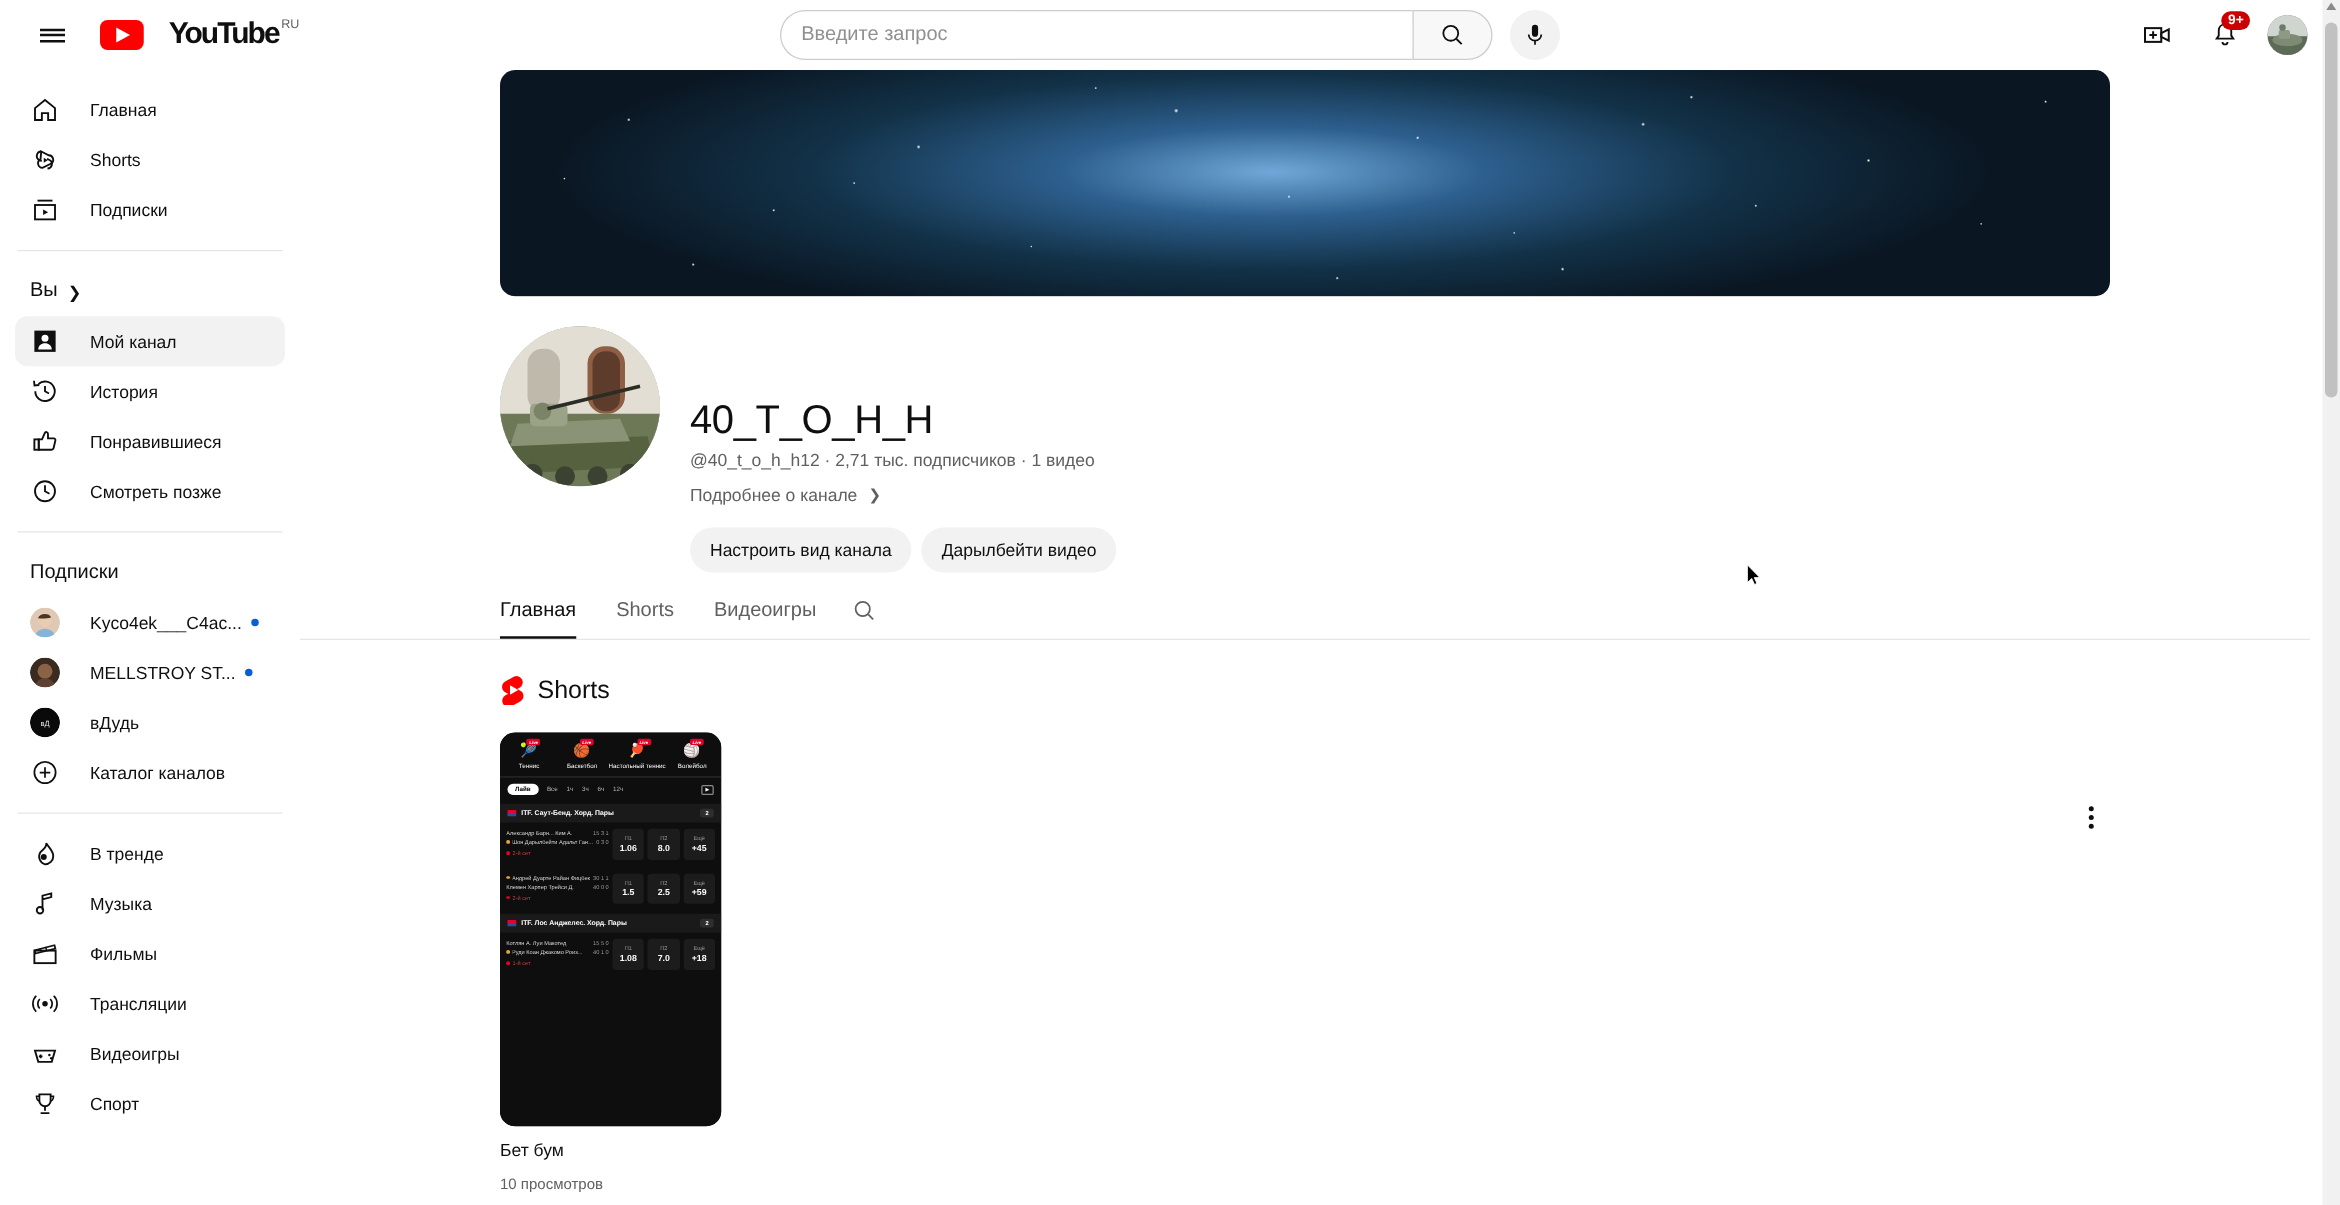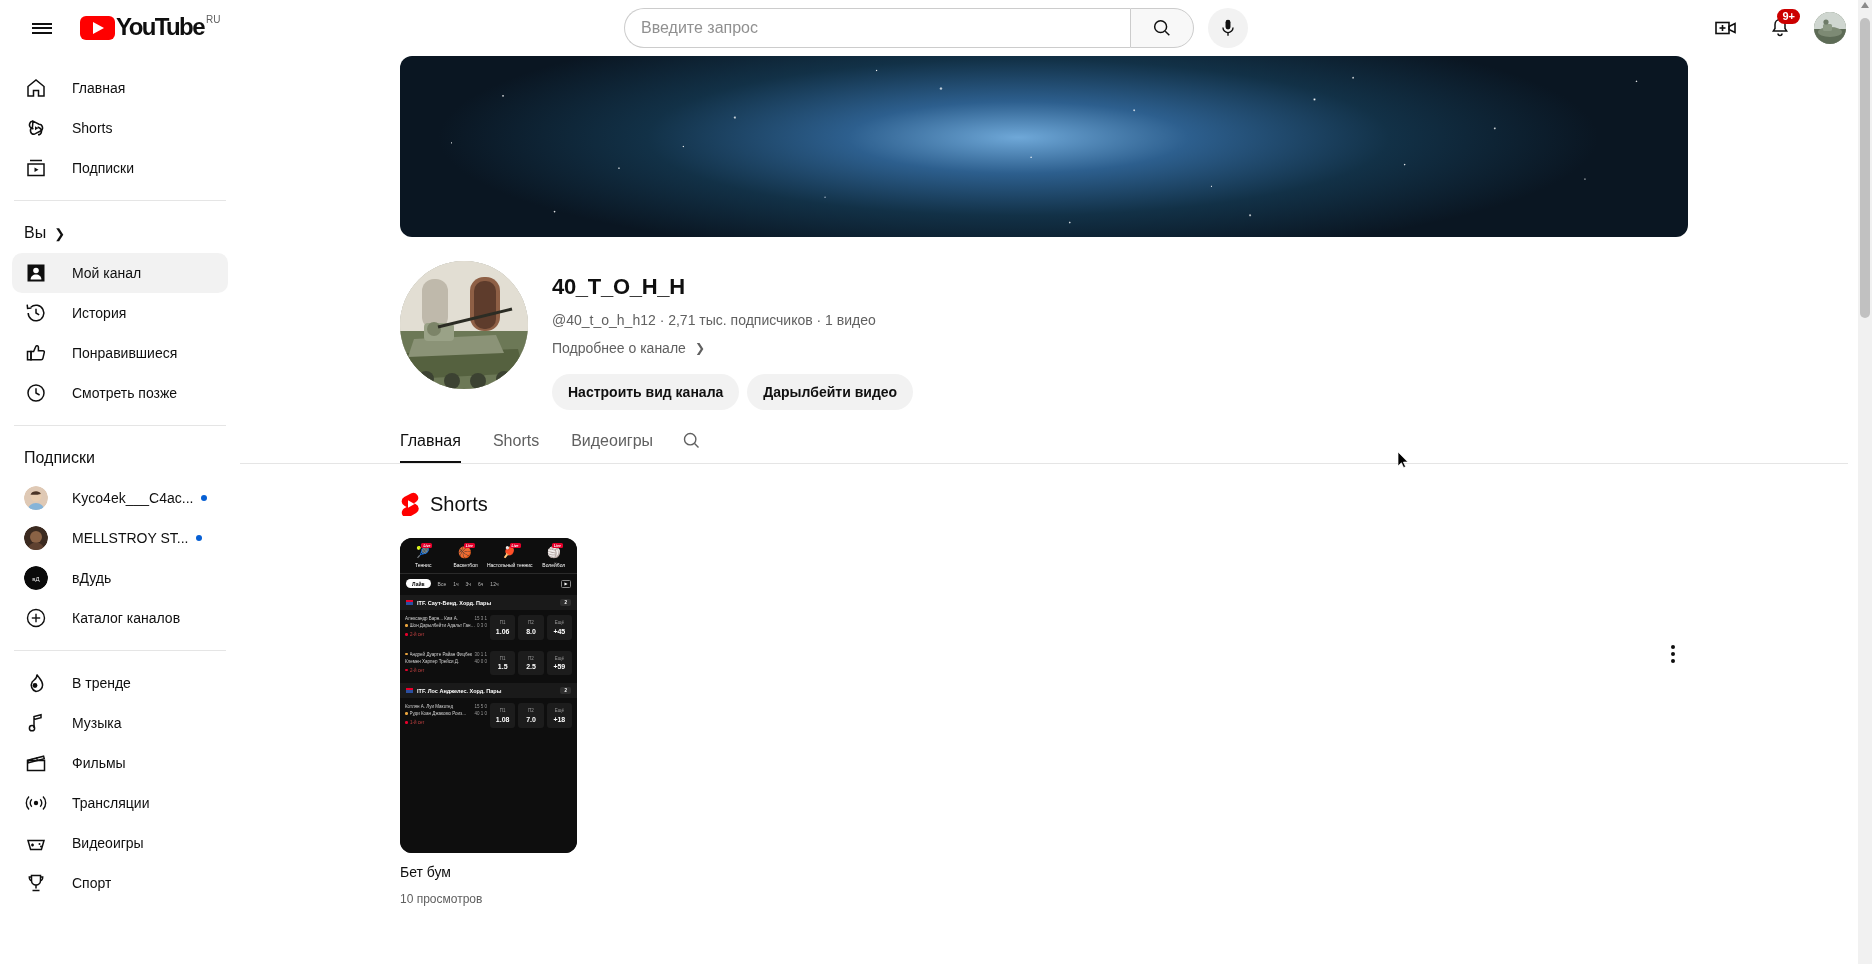--- a/index.html
+++ b/index.html
@@ -13,21 +13,21 @@
   .masthead {
     position: absolute; top: 0; left: 0; width: 1872px; height: 56px;
     background: #fff; display: flex; align-items: center; z-index: 30;
   }
   .mh-left { display: flex; align-items: center; padding-left: 18px; width: 340px; }
   .hamburger { width: 48px; height: 48px; display: flex; align-items: center; justify-content: center; cursor: pointer; border-radius: 50%; }
   .hamburger span { display: block; width: 20px; height: 2px; background: #0f0f0f; margin: 2.5px 0; }
   .yt-logo { display: flex; align-items: flex-start; margin-left: 14px; cursor: pointer; }
   .yt-play { width: 35px; height: 24px; background: #ff0000; border-radius: 6px; position: relative; }
   .yt-play::after { content: ""; position: absolute; left: 13px; top: 6px; border-left: 11px solid #fff; border-top: 6px solid transparent; border-bottom: 6px solid transparent; }
-  .yt-word { font-size: 24px; font-weight: bold; letter-spacing: -1.6px; margin-left: 1px; line-height: 22px; color: #0f0f0f; }
+  .yt-word { font-size: 24px; font-weight: bold; letter-spacing: -1.6px; margin-left: 20px; line-height: 22px; color: #0f0f0f; }
   .yt-cc { font-size: 10px; color: #606060; margin-left: 2px; margin-top: -2px; }
   .mh-center { flex: 1; display: flex; align-items: center; justify-content: center; gap: 14px; }
   .searchbox { display: flex; align-items: center; width: 570px; height: 40px; }
   .search-input-wrap { flex: 1; height: 40px; border: 1px solid #ccc; border-right: none; border-radius: 20px 0 0 20px; padding: 0 16px; display: flex; background: #fff; }
   .search-input-wrap input { border: none; outline: none; width: 100%; font-size: 16px; font-family: "Liberation Sans", sans-serif; color: #0f0f0f; background: transparent; }
   .search-input-wrap input::placeholder { color: #909090; }
   .search-btn { width: 64px; height: 40px; border: 1px solid #ccc; border-radius: 0 20px 20px 0; background: #f8f8f8; display: flex; align-items: center; justify-content: center; cursor: pointer; }
   .mic-btn { width: 40px; height: 40px; border-radius: 50%; background: #f2f2f2; display: flex; align-items: center; justify-content: center; cursor: pointer; }
   .mh-right { width: 340px; display: flex; align-items: center; justify-content: flex-end; padding-right: 26px; gap: 14px; }
   .icon-btn { width: 40px; height: 40px; border-radius: 50%; display: flex; align-items: center; justify-content: center; cursor: pointer; position: relative; }
@@ -62,26 +62,26 @@
       radial-gradient(1.4px 1.4px at 57% 30%, #fff, transparent), radial-gradient(1px 1px at 63% 72%, #fff, transparent),
       radial-gradient(1.6px 1.6px at 71% 24%, #fff, transparent), radial-gradient(1.2px 1.2px at 78% 60%, #fff, transparent),
       radial-gradient(1.4px 1.4px at 85% 40%, #fff, transparent), radial-gradient(1px 1px at 92% 68%, #fff, transparent),
       radial-gradient(1.3px 1.3px at 12% 86%, #fff, transparent), radial-gradient(1.1px 1.1px at 37% 8%, #fff, transparent),
       radial-gradient(1.5px 1.5px at 66% 88%, #fff, transparent), radial-gradient(1.2px 1.2px at 96% 14%, #fff, transparent),
       radial-gradient(1px 1px at 4% 48%, #fff, transparent), radial-gradient(1.3px 1.3px at 52% 92%, #fff, transparent),
       radial-gradient(1.1px 1.1px at 22% 50%, #fff, transparent), radial-gradient(1.4px 1.4px at 74% 12%, #fff, transparent); }
   .ch-info { display: flex; padding: 24px 0 0 160px; }
   .ch-avatar { width: 128px; height: 128px; border-radius: 50%; overflow: hidden; flex: none; background: #8d9385; position: relative; }
   .ch-meta { margin-left: 24px; padding-top: 8px; }
-  .ch-name { font-size: 22px; font-weight: bold; line-height: 36px; letter-spacing: -0.3px; }
+  .ch-name { font-size: 32px; font-weight: normal; line-height: 36px; letter-spacing: -0.3px; margin-top: 48px; }
   .ch-stats { font-size: 14px; color: #606060; margin-top: 7px; }
   .ch-more { font-size: 14px; color: #606060; margin-top: 12px; display: flex; align-items: center; cursor: pointer; }
   .ch-more .chev { margin-left: 9px; font-size: 12px; }
   .ch-btns { display: flex; gap: 8px; margin-top: 18px; }
-  .pill { height: 36px; border-radius: 18px; background: #f2f2f2; display: flex; align-items: center; padding: 0 16px; font-size: 14px; font-weight: 700; cursor: pointer; color: #0f0f0f; text-align: center; }
+  .pill { height: 36px; border-radius: 18px; background: #f2f2f2; display: flex; align-items: center; padding: 0 16px; font-size: 14px; font-weight: 400; cursor: pointer; color: #0f0f0f; text-align: center; }
   .tabs-row { display: flex; align-items: center; gap: 0; padding: 20px 0 0 160px; border-bottom: 1px solid #e5e5e5; position: relative; }
   .tab { font-size: 16px; font-weight: 500; color: #606060; padding: 0 16px 12px 16px; cursor: pointer; position: relative; }
   .tab:first-child { padding-left: 0; }
   .tab.active { color: #0f0f0f; }
   .tab.active::after { content: ""; position: absolute; left: 0; right: 16px; bottom: -1px; height: 2px; background: #0f0f0f; }
   .tab-search { margin-left: 12px; padding-bottom: 12px; cursor: pointer; display: flex; align-items: center; }
   .shelf-head { display: flex; align-items: center; padding: 28px 0 0 160px; }
   .shorts-logo { width: 20px; height: 24px; margin-right: 10px; flex: none; }
   .shelf-title { font-size: 20px; font-weight: 500; }
   .kebab { position: absolute; right: 155px; top: 578px; width: 40px; height: 40px; border-radius: 50%; display: flex; flex-direction: column; align-items: center; justify-content: center; gap: 3px; cursor: pointer; }

